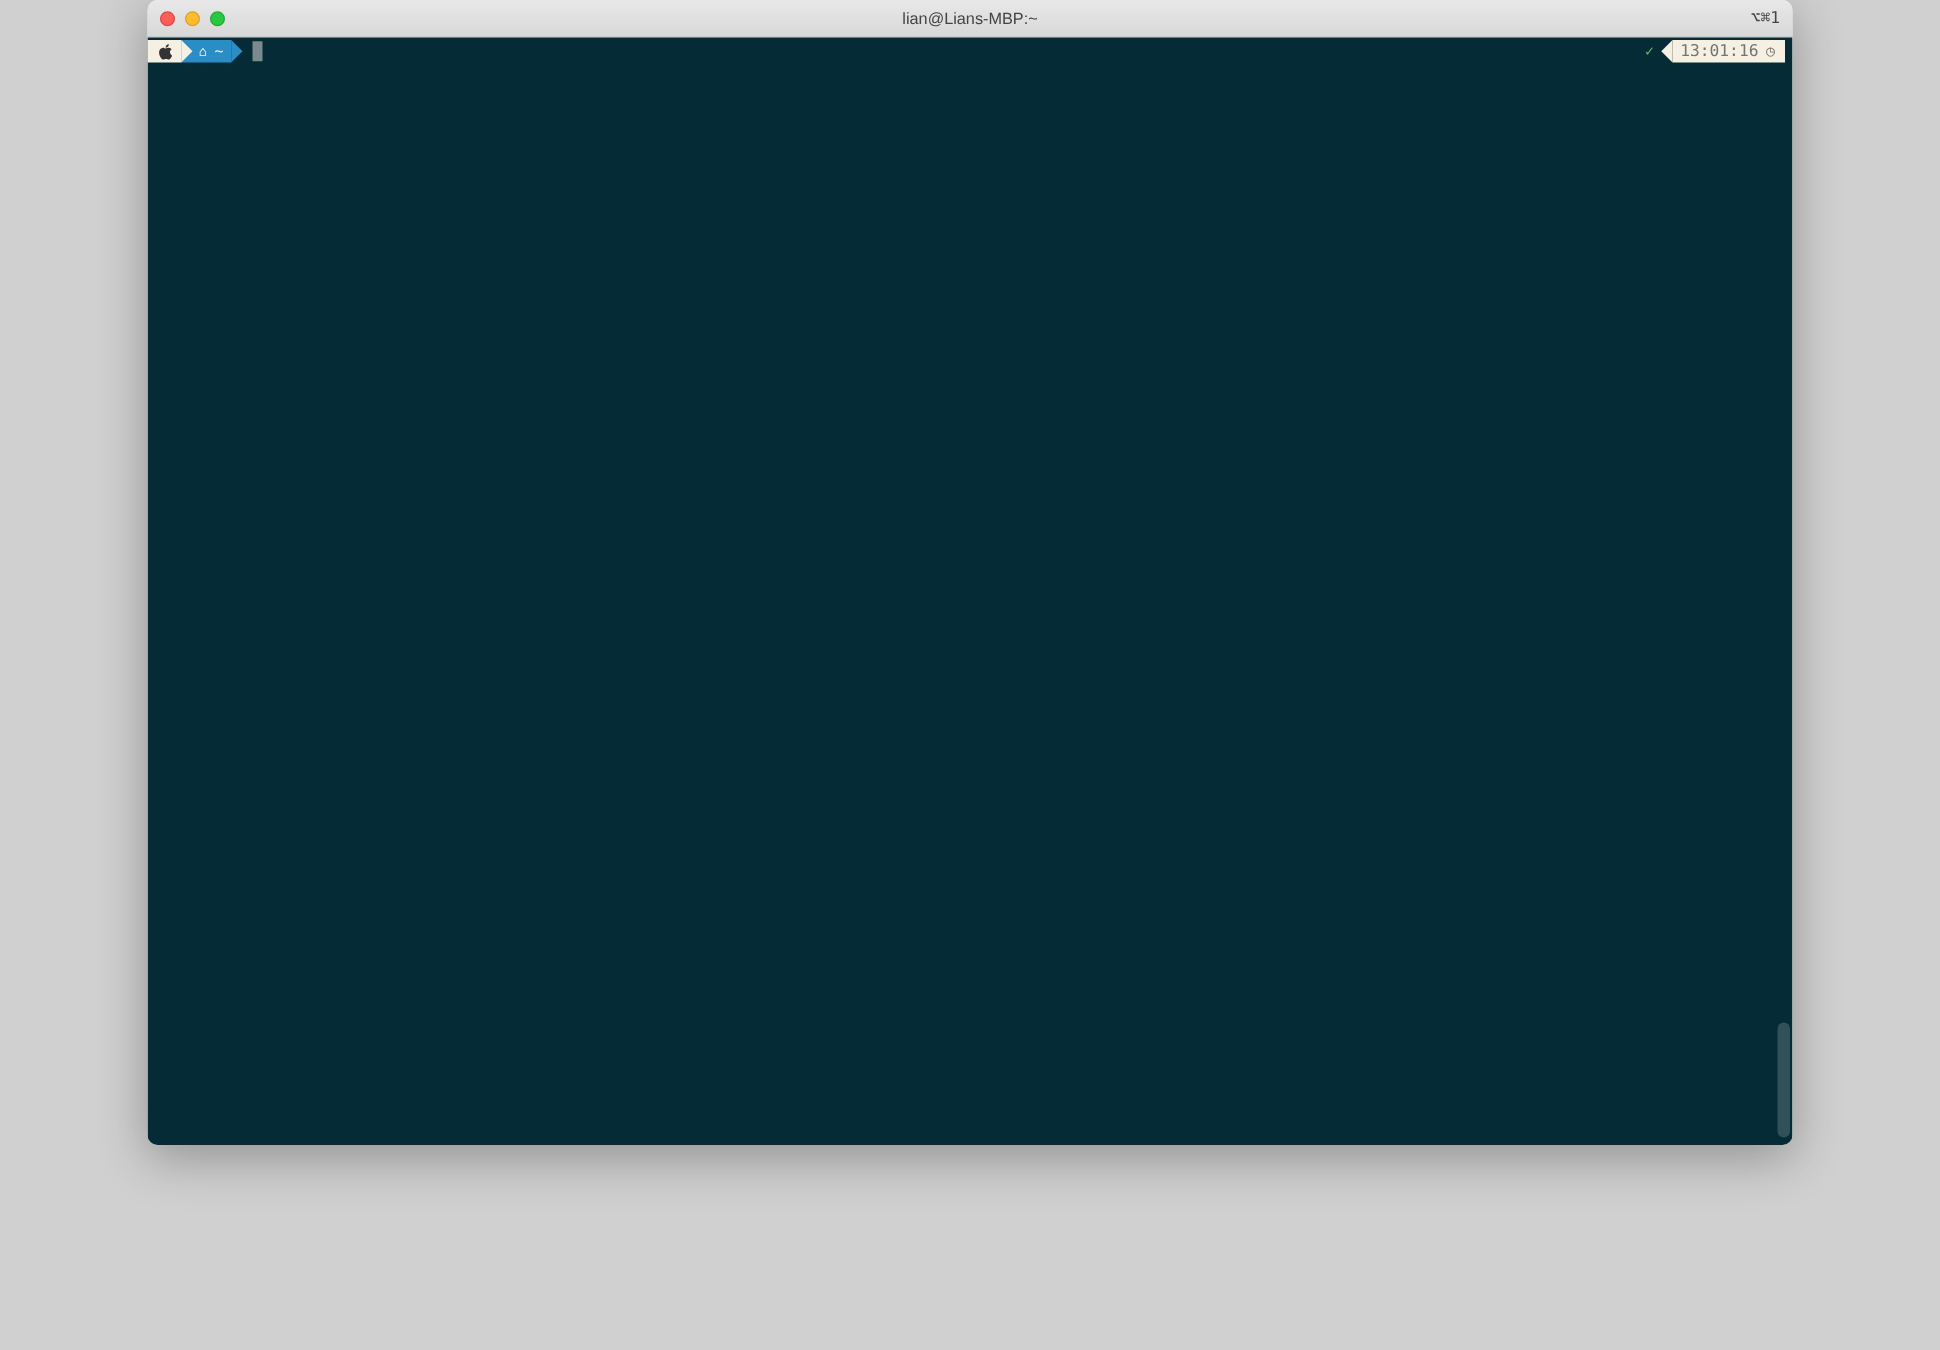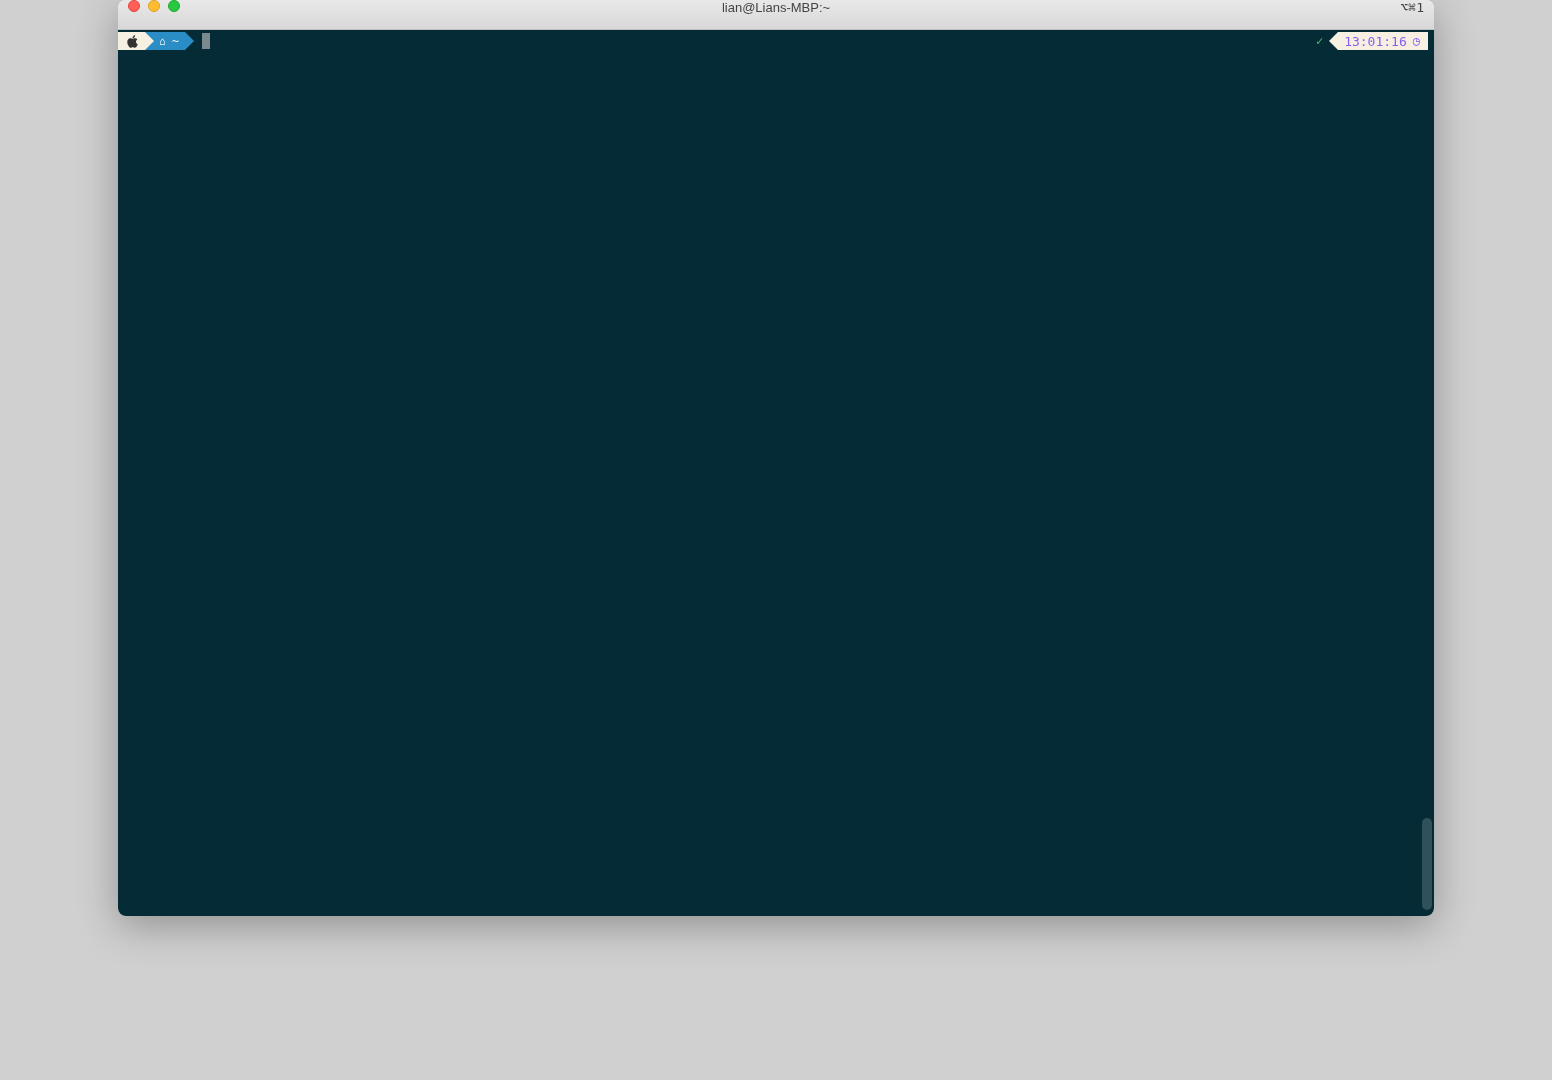--- a/index.html
+++ b/index.html
@@ -21,21 +21,21 @@
       background: #f0f0f0;
       border-radius: 8px;
       overflow: hidden;
       box-shadow: 0 10px 40px rgba(0,0,0,0.3);
       position: relative;
     }
     .titlebar {
       height: 30px;
       background: linear-gradient(#e8e8e8, #d8d8d8);
       display: flex;
-      align-items: flex-start;
+      align-items: center;
       padding: 0 10px;
       border-bottom: 1px solid #c0c0c0;
       position: relative;
     }
     .traffic-lights {
       display: flex;
       gap: 8px;
     }
     .traffic-light {
       width: 12px;
@@ -147,21 +147,21 @@
       font-size: 12px;
     }
     .rseg-arrow-time {
       width: 0; height: 0;
       border-top: 9px solid transparent;
       border-bottom: 9px solid transparent;
       border-right: 9px solid #f5f0e1;
     }
     .rseg-time {
       background: #f5f0e1;
-      color: #8b5cf6;
+      color: #737373;
       height: 18px;
       display: flex;
       align-items: center;
       padding: 0 8px 0 6px;
       font-family: "Menlo", monospace;
       font-size: 13px;
       gap: 6px;
     }
     .clock-icon {
       font-size: 12px;

